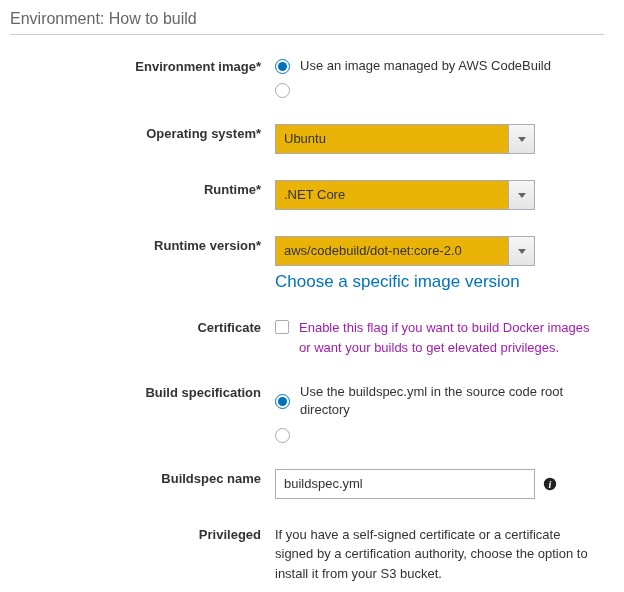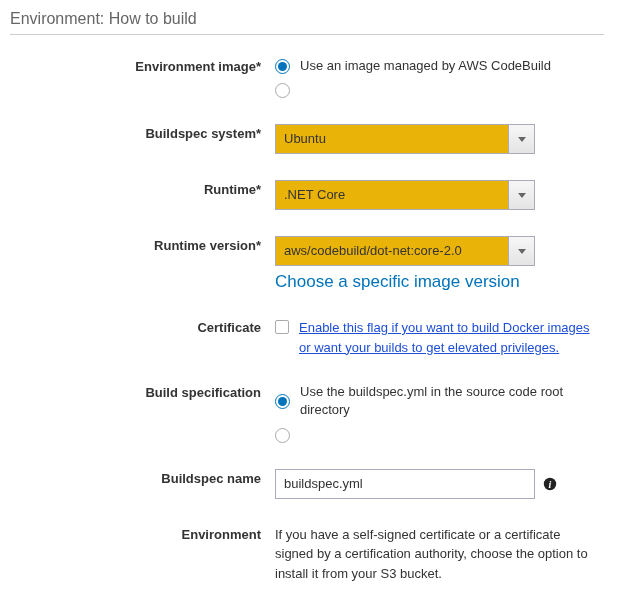--- a/index.html
+++ b/index.html
@@ -81,24 +81,23 @@
       height: 14px;
       border: 1px solid #aaa;
       border-radius: 2px;
       margin-right: 10px;
       margin-top: 2px;
       flex-shrink: 0;
       background: #fff;
       cursor: pointer;
     }
     .checkbox-label {
-      color: #1d4ed8;
+      color: #a21caf;
       line-height: 1.5;
       cursor: pointer;
-      text-decoration: underline;
     }
     .select-wrap {
       display: flex;
       width: 260px;
       height: 30px;
       border: 1px solid #aab;
       background: #eab308;
       cursor: pointer;
     }
     .select-text {
@@ -161,21 +160,21 @@
       <div class="radio-circle selected"></div>
       <div class="radio-label">Use an image managed by AWS CodeBuild</div>
     </div>
     <div class="radio-item">
       <div class="radio-circle"></div>
     </div>
   </div>
 </div>
 
 <div class="form-row">
-  <div class="form-label">Buildspec system*</div>
+  <div class="form-label">Operating system*</div>
   <div class="form-control">
     <div class="select-wrap">
       <div class="select-text">Ubuntu</div>
       <div class="select-btn">
         <svg viewBox="0 0 8 5">
             <path d="M0 0 L4 5 L8 0 Z" fill="#666"></path>
           </svg>
       </div>
     </div>
   </div>
@@ -242,18 +241,18 @@
         <svg viewBox="0 0 14 14" width="14" height="14">
             <circle cx="7" cy="7" r="6.2" fill="#222"></circle>
             <text x="7" y="10.5" text-anchor="middle" font-size="10" font-family="Georgia,serif" font-style="italic" font-weight="bold" fill="#fff">i</text>
           </svg>
       </div>
     </div>
   </div>
 </div>
 
 <div class="form-row" style="margin-bottom:0;">
-  <div class="form-label">Environment</div>
+  <div class="form-label">Privileged</div>
   <div class="form-control">
     <div class="help-text">If you have a self-signed certificate or a certificate signed by a certification authority, choose the option to install it from your S3 bucket.</div>
 
   </div>
 </div>
 
 </body></html>

